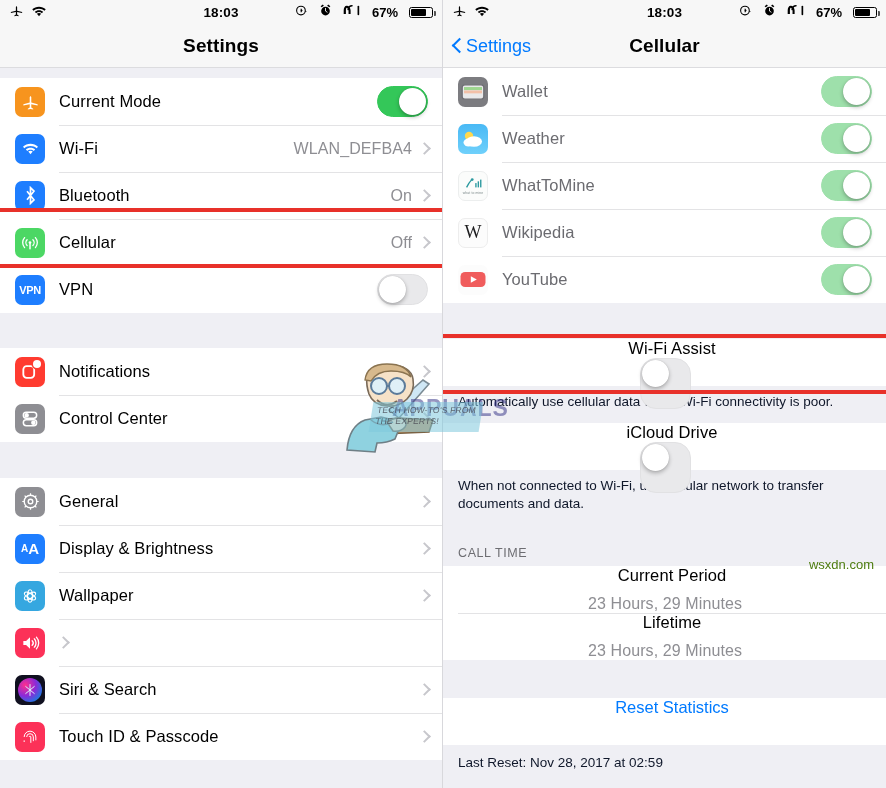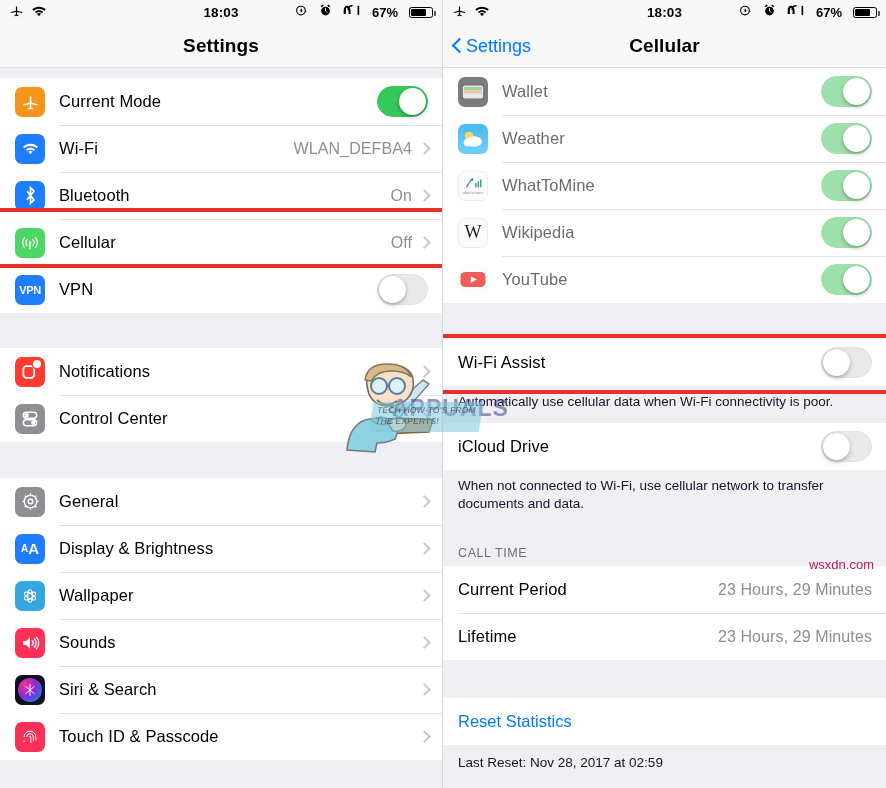--- a/index.html
+++ b/index.html
@@ -69,21 +69,21 @@
   .row {
     display: flex; align-items: center;
     height: 47px; padding-left: 15px;
     background: #fff; position: relative;
   }
   .row + .row::before {
     content: ""; position: absolute; left: 59px; right: 0; top: 0;
     height: 1px; background: #e3e3e5;
   }
   .row.noicon + .row.noicon::before { left: 15px; }
-  .row.noicon { padding-left: 15px; }
+  .row.noicon { padding-left: 15px; flex-direction: column; }
   .icon {
     width: 30px; height: 30px; border-radius: 7px;
     margin-right: 14px; flex: 0 0 30px;
     display: flex; align-items: center; justify-content: center;
     color: #fff; font-size: 15px; overflow: hidden;
   }
   .label { font-size: 16.5px; color: #000; flex: 1; letter-spacing: .1px; }
   .label.dim { color: #6b6b70; }
   .value { font-size: 16px; color: #8e8e93; margin-right: 8px; letter-spacing: .1px; }
   .chev {
@@ -137,21 +137,21 @@
   }
   .wm-tag {
     position: absolute; left: 34px; top: 44px; width: 110px;
     background: rgba(128,200,220,.55);
     color: rgba(70,70,80,.8); font-size: 8.5px; line-height: 1.35;
     padding: 3px 5px 4px 5px; letter-spacing: .2px;
     transform: skewX(-9deg);
   }
   .wm-corner {
     position: absolute; right: 12px; bottom: 8px; z-index: 30;
-    font-size: 13px; color: #be185d; font-family: "Liberation Sans", sans-serif;
+    font-size: 13px; color: #4d7c0f; font-family: "Liberation Sans", sans-serif;
   }
   
   .guy { position: absolute; left: 0; top: 0; }
 </style>
 </head>
 <body>
 
 <div class="screens">
 
   <div class="phone left">
@@ -335,21 +335,20 @@
         </div>
         <div class="row">
           <div class="icon" style="background:#fc3158">
             <svg width="20" height="20" viewBox="0 0 24 24" fill="#fff">
                 <path d="M4 9.5v5h3.3L12 18.8V5.2L7.3 9.5H4z"></path>
                 <g fill="none" stroke="#fff" stroke-width="1.6" stroke-linecap="round">
                   <path d="M14.6 9.2a4 4 0 010 5.6M17.2 7a7.2 7.2 0 010 10M19.7 5a10.4 10.4 0 010 14"></path>
                 </g>
               </svg>
           </div>
-          <div class="label">Sounds</div>
           <div class="chev"></div>
         </div>
         <div class="row">
           <div class="icon" style="background:#101020;position:relative">
             <span style="position:absolute;left:3px;top:3px;width:24px;height:24px;border-radius:50%;background:radial-gradient(circle at 30% 30%,#ff2e8d,#8b2ad8 45%,#2a6fe0 75%,#16a0c8)"></span>
             <svg width="20" height="20" viewBox="0 0 24 24" style="position:relative" fill="none" stroke="#d8f2ff" stroke-width="1.2">
                 <path d="M12 5v14M6.5 7.5l11 9M17.5 7.5l-11 9"></path>
               </svg>
           </div>
           <div class="label">Siri &amp; Search</div>

